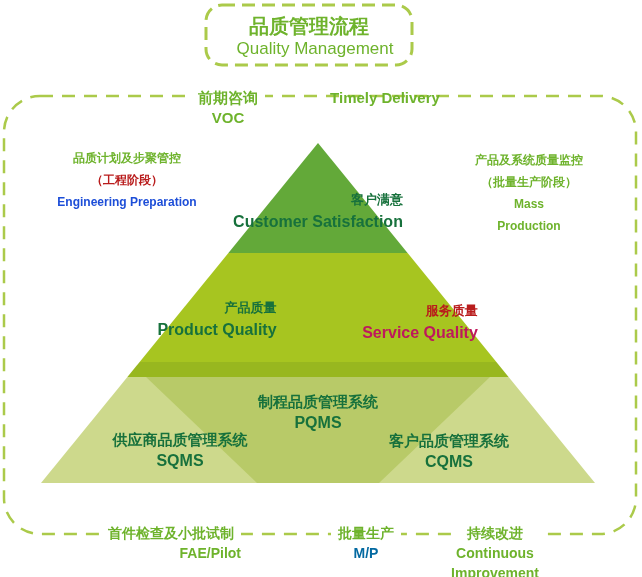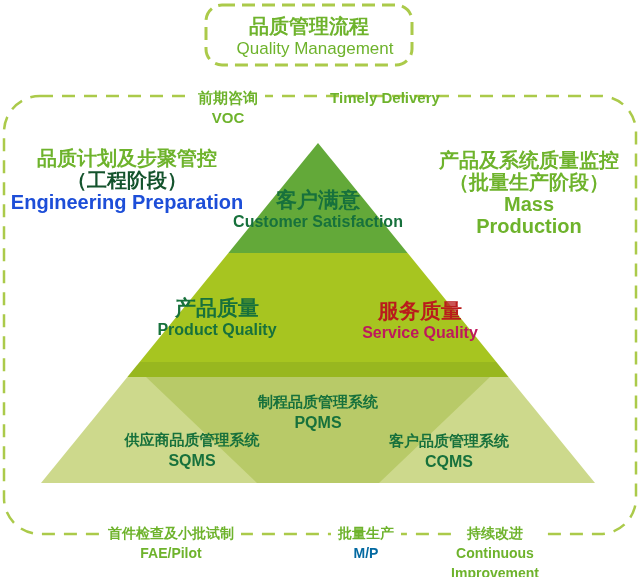--- a/index.html
+++ b/index.html
@@ -11,25 +11,25 @@
   #shapes { position:absolute; left:0; top:0; z-index:0; }
 
   .lbl {
     position:absolute; z-index:1; transform:translateX(-50%);
     text-align:center; white-space:nowrap;
   }
   .lbl span { display:block; }
 
   
   .green { font-weight:bold; font-size:15px; line-height:20px; }
-  .green-big { font-weight:bold; font-size:20px; line-height:22px; }
+  .green-big { font-weight:bold; font-size:12px; line-height:22px; }
   .on-border { background:#ffffff; padding:0 7px; }
 
   
-  .pyr-zh  { font-weight:bold; font-size:21px; line-height:22px; }
+  .pyr-zh  { font-weight:bold; font-size:13px; line-height:22px;text-align:right; }
   .pyr-en  { font-weight:bold; font-size:16px; line-height:22px; }
   .pyr3-zh { font-weight:bold; font-size:15px; line-height:21px; }
   .pyr3-en { font-weight:bold; font-size:16px; line-height:21px; }
 
   .small { font-weight:bold; font-size:14px; line-height:20px; }
 
   
   #title-box { position:absolute; left:309px; top:14px; z-index:1;
                transform:translateX(-50%); text-align:center; white-space:nowrap; }
   #title-box .t-zh { display:block; font-weight:bold; font-size:20px; line-height:24px; }
@@ -65,21 +65,21 @@
   <div class="lbl green" style="left:228px; top:88px;">
     <span class="on-border" style="color: rgb(110, 179, 44);">前期咨询</span>
     <span style="color: rgb(110, 179, 44);">VOC</span>
   </div>
   <div class="lbl green" style="left:385px; top:88px;">
     <span style="color: rgb(110, 179, 44);">Timely Delivery</span>
   </div>
 
   <div class="lbl green-big" style="left:127px; top:147px;">
     <span style="color: rgb(110, 179, 44);">品质计划及步聚管控</span>
-    <span style="color: #14532d;">（工程阶段）</span>
+    <span style="color: #b91c1c;">（工程阶段）</span>
     <span style="color: #1d4ed8;">Engineering Preparation</span>
   </div>
 
   <div class="lbl green-big" style="left:529px; top:149px;">
     <span style="color: rgb(110, 179, 44);">产品及系统质量监控</span>
     <span style="color: rgb(110, 179, 44);">（批量生产阶段）</span>
     <span style="color: rgb(110, 179, 44);">Mass</span>
     <span style="color: rgb(110, 179, 44);">Production</span>
   </div>
 
@@ -94,30 +94,30 @@
   </div>
   <div class="lbl" style="left:420px; top:300px;">
     <span class="pyr-zh" style="color: #b91c1c;">服务质量</span>
     <span class="pyr-en" style="color: #be185d;">Service Quality</span>
   </div>
 
   <div class="lbl" style="left:318px; top:391px;">
     <span class="pyr3-zh" style="color: rgb(23, 113, 60);">制程品质管理系统</span>
     <span class="pyr3-en" style="color: rgb(23, 113, 60);">PQMS</span>
   </div>
-  <div class="lbl" style="left:180px; top:429px;margin-left:12px;">
+  <div class="lbl" style="left:180px; top:429px;">
     <span class="pyr3-zh" style="color: rgb(23, 113, 60);">供应商品质管理系统</span>
     <span class="pyr3-en" style="color: rgb(23, 113, 60);">SQMS</span>
   </div>
   <div class="lbl" style="left:449px; top:430px;">
     <span class="pyr3-zh" style="color: rgb(23, 113, 60);">客户品质管理系统</span>
     <span class="pyr3-en" style="color: rgb(23, 113, 60);">CQMS</span>
   </div>
 
-  <div class="lbl small" style="left:171px; top:523px;">
+  <div class="lbl small" style="left:171px; top:523px;text-align:right;">
     <span class="on-border" style="color: rgb(110, 179, 44);">首件检查及小批试制</span>
     <span style="color: rgb(110, 179, 44);">FAE/Pilot</span>
   </div>
   <div class="lbl small" style="left:366px; top:523px;">
     <span class="on-border" style="color: rgb(110, 179, 44);">批量生产</span>
     <span style="color: #0369a1;">M/P</span>
   </div>
   <div class="lbl small" style="left:495px; top:523px;">
     <span class="on-border" style="color: rgb(110, 179, 44);">持续改进</span>
     <span style="color: rgb(110, 179, 44);">Continuous</span>

